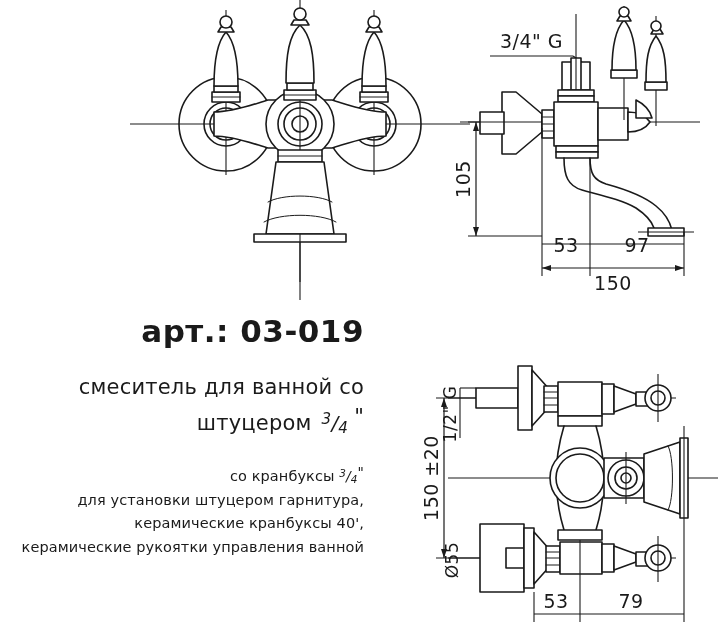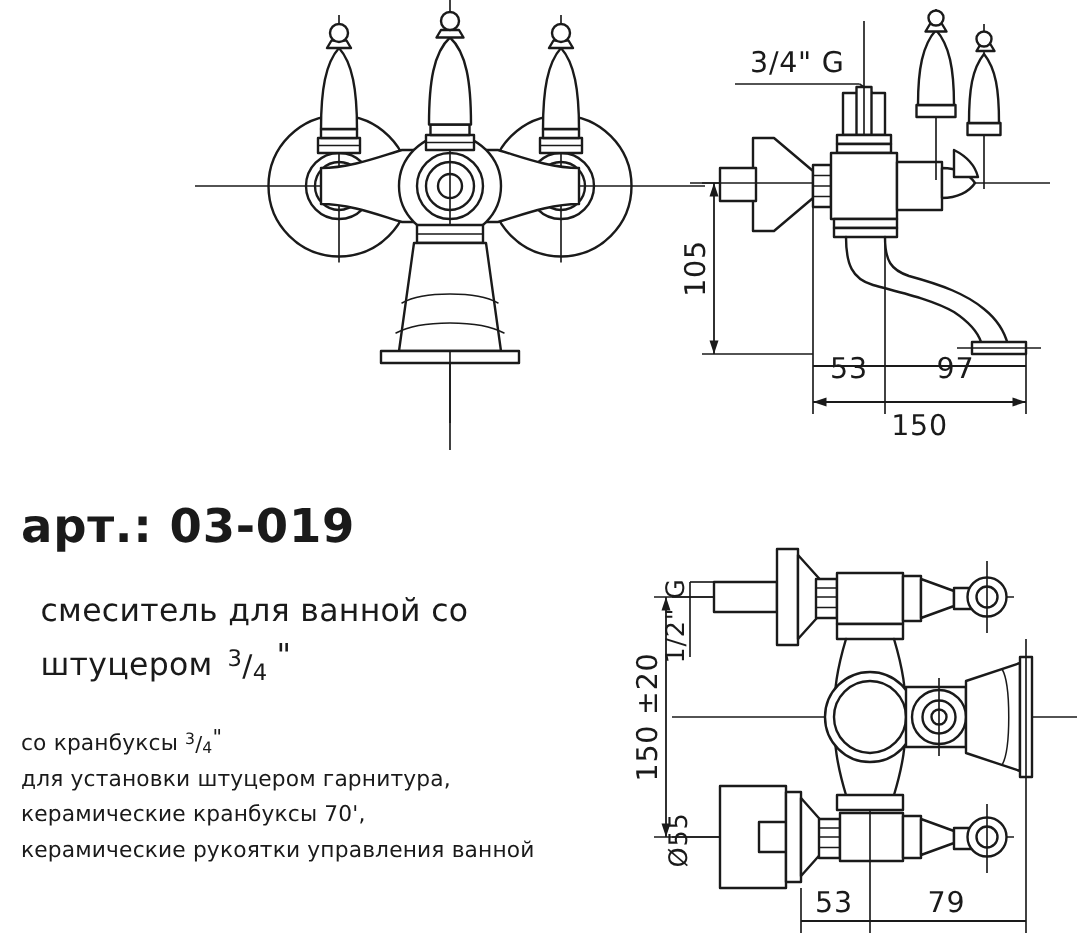--- a/index.html
+++ b/index.html
@@ -44,22 +44,23 @@
     font-size: 19px;
     fill: #1a1a1a;
     letter-spacing: 0.5px;
   }
   .dimtext.small { font-size: 17px; }
 
   
   #text-block {
     position: absolute;
     left: 14px;
-    top: 336px;
+    top: 316px;
     width: 350px;
+    text-align: right;
   }
   #art-number {
     font-size: 31px;
     font-weight: 700;
     letter-spacing: 0.5px;
     line-height: 1;
     margin: 0 0 26px 0;
     white-space: nowrap;
   }
   #product-title {
@@ -75,20 +76,21 @@
     letter-spacing: 0.1px;
   }
   #product-desc .line { white-space: nowrap; display: block; }
 
   
   .frac {
     display: inline-block;
     position: relative;
     white-space: nowrap;
     vertical-align: baseline;
+    font-style: italic;
   }
   .frac .num  { font-size: 0.72em; vertical-align: 0.42em; }
   .frac .sl   { font-size: 0.95em; }
   .frac .den  { font-size: 0.72em; vertical-align: -0.18em; }
   .qmark { vertical-align: 0.30em; font-size: 0.95em; }
   .title-frac { margin-left: 10px; }
   .title-qmark { margin-left: 6px; font-size: 1.0em; }
 </style>
 </head>
 <body>
@@ -364,18 +366,18 @@
     </div>
 
     <div id="product-title">
       <span>смеситель для ванной со</span><br>
       <span>штуцером</span><span class="frac title-frac"><span class="num">3</span><span class="sl">/</span><span class="den">4</span></span><span class="qmark title-qmark">"</span>
     </div>
 
     <div id="product-desc">
       <span class="line"><span>со кранбуксы</span>&nbsp;<span class="frac"><span class="num">3</span><span class="sl">/</span><span class="den">4</span></span><span class="qmark">"</span></span>
       <span class="line">для установки штуцером гарнитура,</span>
-      <span class="line">керамические кранбуксы 70',</span>
+      <span class="line">керамические кранбуксы 40',</span>
       <span class="line">керамические рукоятки управления ванной</span>
     </div>
   </div>
 
 </div>
 
 </body></html>

